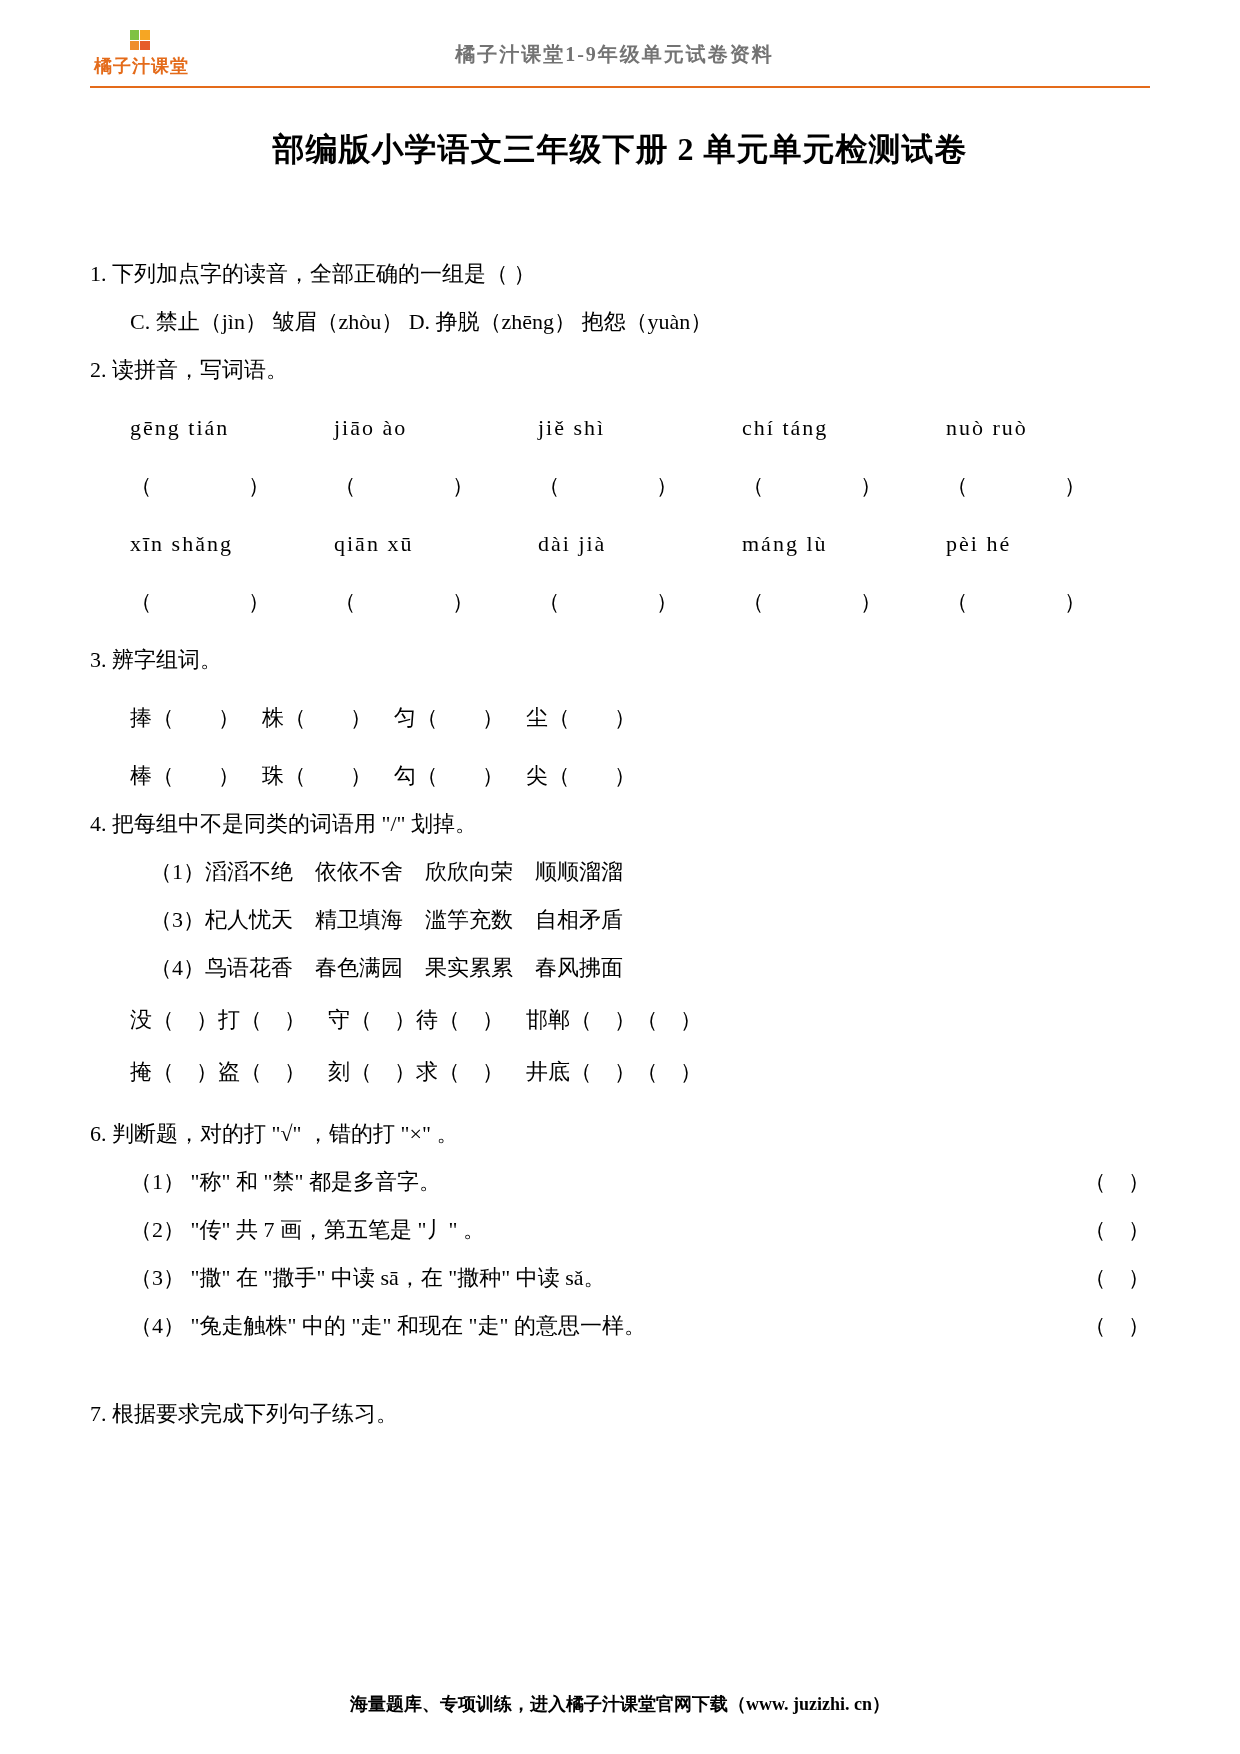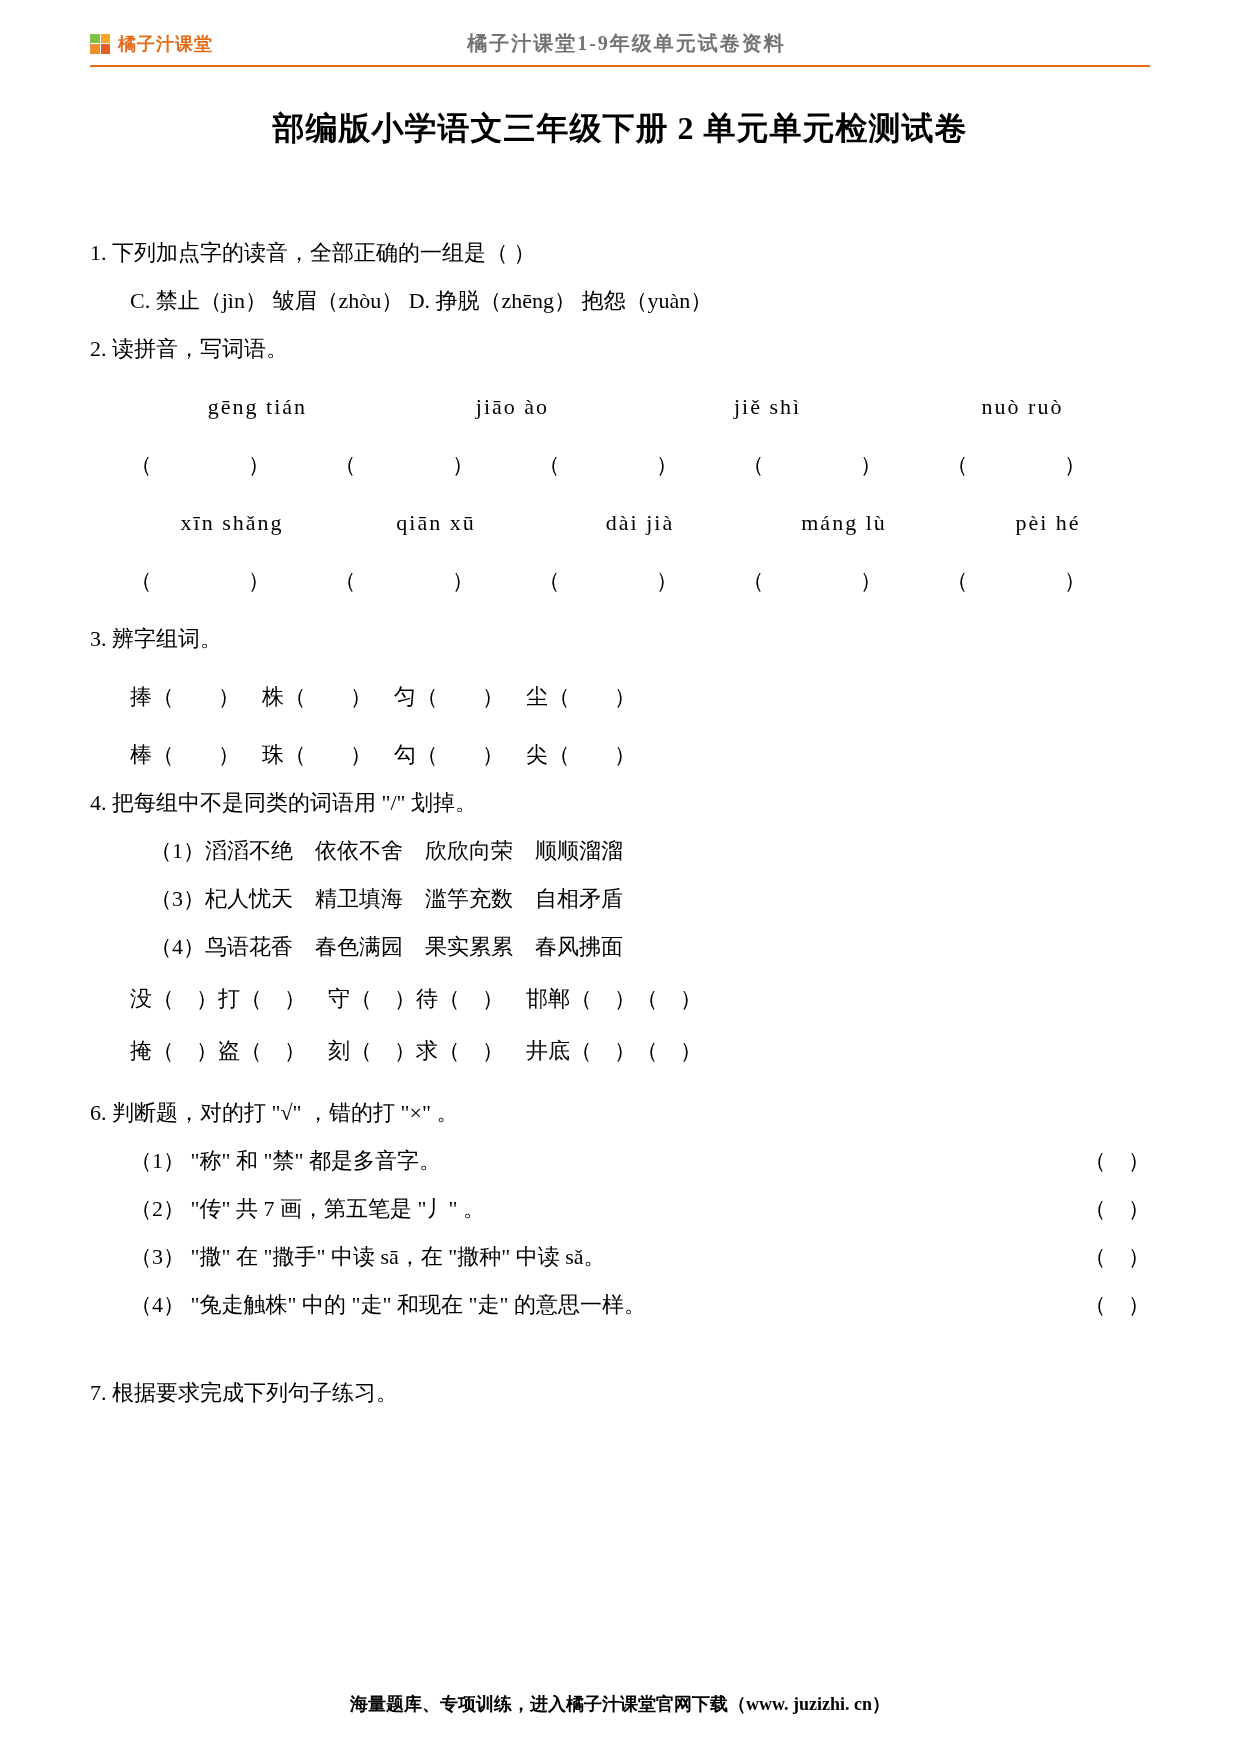--- a/index.html
+++ b/index.html
@@ -16,20 +16,21 @@
     }
     .header {
       display: flex;
       align-items: center;
       margin-bottom: 8px;
     }
     .logo-block {
       display: flex;
       align-items: center;
       gap: 4px;
+      flex-direction: column;
     }
     .logo-squares {
       display: inline-grid;
       grid-template-columns: 1fr 1fr;
       grid-template-rows: 1fr 1fr;
       gap: 1px;
       width: 20px;
       height: 20px;
     }
     .sq1 { background: #7fc242; }
@@ -72,21 +73,20 @@
     .q-line {
       margin-bottom: 4px;
     }
     .indent {
       padding-left: 40px;
     }
     .pinyin-row {
       display: flex;
       padding-left: 40px;
       margin-top: 14px;
-      text-align: center;
     }
     .pinyin-cell {
       flex: 1;
     }
     .pinyin { letter-spacing: 2px; font-size: 22px; }
     .paren-row {
       display: flex;
       padding-left: 40px;
       margin-top: 14px;
       margin-bottom: 14px;
@@ -154,20 +154,21 @@
   <div class="q">
 
     <div class="q-line">1. 下列加点字的读音，全部正确的一组是（    ）</div>
     <div class="q-line indent">C. 禁止（jìn）    皱眉（zhòu）     D. 挣脱（zhēng）   抱怨（yuàn）</div>
 
     <div class="q-line">2. 读拼音，写词语。</div>
     <div class="pinyin-row">
       <div class="pinyin-cell"><span class="pinyin">gēng tián</span></div>
       <div class="pinyin-cell"><span class="pinyin">jiāo ào</span></div>
       <div class="pinyin-cell"><span class="pinyin">jiě shì</span></div>
+      <div class="pinyin-cell"><span class="pinyin">chí táng</span></div>
       <div class="pinyin-cell"><span class="pinyin">nuò ruò</span></div>
     </div>
     <div class="paren-row">
       <div class="paren-cell"><span class="paren-open">（</span><span class="paren-space"></span><span class="paren-close">）</span></div>
       <div class="paren-cell"><span class="paren-open">（</span><span class="paren-space"></span><span class="paren-close">）</span></div>
       <div class="paren-cell"><span class="paren-open">（</span><span class="paren-space"></span><span class="paren-close">）</span></div>
       <div class="paren-cell"><span class="paren-open">（</span><span class="paren-space"></span><span class="paren-close">）</span></div>
       <div class="paren-cell"><span class="paren-open">（</span><span class="paren-space"></span><span class="paren-close">）</span></div>
     </div>
     <div class="pinyin-row">

